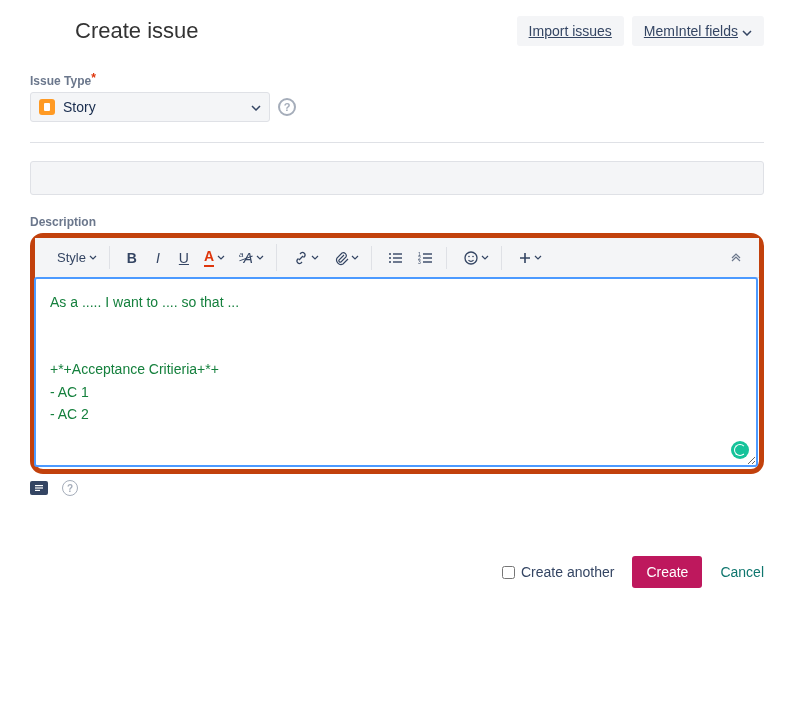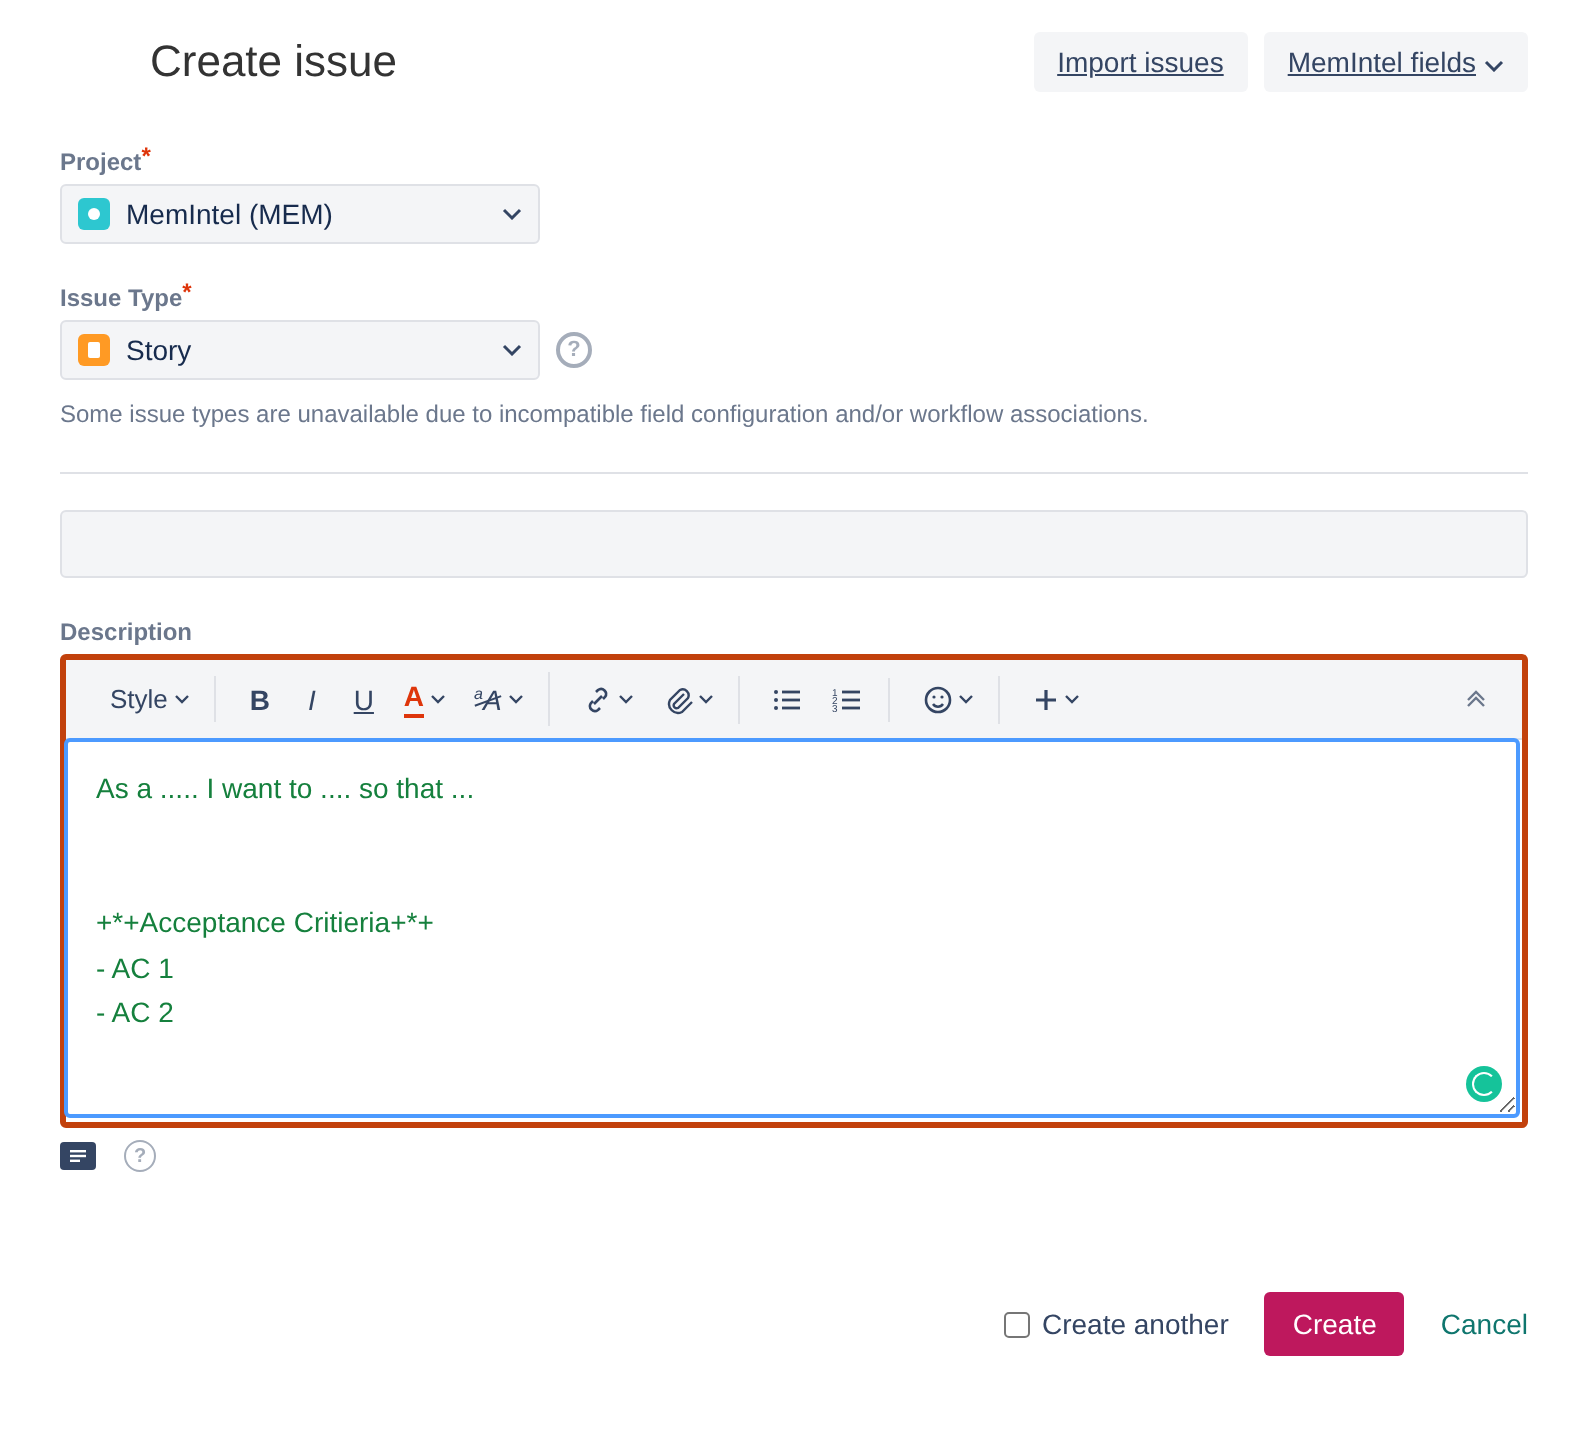--- a/index.html
+++ b/index.html
@@ -15,21 +15,21 @@
     .dropdown { background: #f4f5f7; border: 1px solid #dfe1e6; border-radius: 3px; padding: 6px 8px; display: flex; align-items: center; gap: 8px; width: 240px; cursor: pointer; position: relative; }
     .dropdown-icon { width: 16px; height: 16px; border-radius: 3px; display: inline-flex; align-items: center; justify-content: center; font-size: 10px; color: #fff; flex-shrink: 0; }
     .project-icon { background: #2dc7d0; }
     .story-icon { background: #ff9a24; }
     .dropdown-text { flex: 1; font-size: 14px; color: #172b4d; }
     .dropdown-chev { color: #344563; font-size: 10px; }
     .help-icon { color: #a5adba; width: 18px; height: 18px; border: 2px solid #a5adba; border-radius: 50%; display: inline-flex; align-items: center; justify-content: center; font-size: 11px; font-weight: bold; margin-left: 8px; }
     .hint { font-size: 12px; color: #6b778c; margin-top: 8px; line-height: 1.5; }
     .hr { border: none; border-top: 1px solid #dfe1e6; margin: 18px 0; }
     .text-input { width: 100%; background: #f4f5f7; border: 1px solid #dfe1e6; border-radius: 3px; padding: 8px 10px; font-size: 14px; height: 34px; }
-    .editor { border: 3px solid #c2410c; border-radius: 3px; }
+    .editor { border: 5px solid #c2410c; border-radius: 13px; }
     .editor-toolbar { background: #f4f5f7; border-bottom: 1px solid #dfe1e6; padding: 6px 10px; display: flex; align-items: center; gap: 4px; }
     .toolbar-group { display: flex; align-items: center; gap: 2px; padding: 0 6px; border-right: 1px solid #dfe1e6; }
     .toolbar-group:last-of-type { border-right: none; }
     .toolbar-btn { background: transparent; border: none; padding: 4px 6px; color: #344563; cursor: pointer; font-size: 14px; display: inline-flex; align-items: center; border-radius: 3px; min-width: 24px; justify-content: center; }
     .style-btn { font-size: 13px; }
     .toolbar-expand { margin-left: auto; color: #6b778c; font-size: 12px; cursor: pointer; padding: 4px 6px; }
     .editor-textarea { width: 100%; border: 2px solid #4c9aff; outline: none; padding: 12px 14px; font-size: 14px; font-family: inherit; line-height: 1.6; color: #15803d; resize: both; min-height: 190px; border-top: 2px solid #4c9aff; margin: -1px; border-radius: 3px; }
     .editor-footer { display: flex; align-items: center; gap: 6px; margin-top: 6px; }
     .mode-btn { width: 18px; height: 14px; background: #344563; border-radius: 2px; display: inline-flex; align-items: center; justify-content: center; color: #fff; font-size: 10px; cursor: pointer; }
     .form-footer { display: flex; justify-content: flex-end; align-items: center; gap: 18px; margin-top: 60px; }
@@ -58,58 +58,39 @@
         <span>MemIntel fields</span>
         <span class="chev-down">
           <svg width="10" height="6" viewBox="0 0 10 6">
               <path d="M1 1l4 4 4-4" stroke="#344563" stroke-width="1.5" fill="none"></path>
             </svg>
         </span>
       </button>
     </div>
   </div>
 
-  <div class="field-group">
-    <label class="field-label"><span>Project</span><span class="required">*</span></label>
-    <div style="display:flex;align-items:center;">
-      <div class="dropdown">
-        <span class="dropdown-icon project-icon">
-          <svg width="10" height="10" viewBox="0 0 10 10">
-              <circle cx="5" cy="5" r="3" fill="#fff"></circle>
-            </svg>
-        </span>
-        <span class="dropdown-text">MemIntel (MEM)</span>
-        <span class="dropdown-chev">
-          <svg width="10" height="6" viewBox="0 0 10 6">
-              <path d="M1 1l4 4 4-4" stroke="#344563" stroke-width="1.5" fill="none"></path>
-            </svg>
-        </span>
-      </div>
-    </div>
-  </div>
 
   <div class="field-group">
     <label class="field-label"><span>Issue Type</span><span class="required">*</span></label>
     <div style="display:flex;align-items:center;">
       <div class="dropdown">
         <span class="dropdown-icon story-icon">
           <svg width="10" height="10" viewBox="0 0 10 10">
               <rect x="2" y="1" width="6" height="8" rx="1" fill="#fff"></rect>
             </svg>
         </span>
         <span class="dropdown-text">Story</span>
         <span class="dropdown-chev">
           <svg width="10" height="6" viewBox="0 0 10 6">
               <path d="M1 1l4 4 4-4" stroke="#344563" stroke-width="1.5" fill="none"></path>
             </svg>
         </span>
       </div>
       <span class="help-icon">?</span>
     </div>
-    <p class="hint">Some issue types are unavailable due to incompatible field configuration and/or workflow associations.</p>
   </div>
 
   <hr class="hr">
 
   <div class="field-group">
     <input type="text" class="text-input" value="" style="">
   </div>
 
   <div class="field-group">
     <label class="field-label">Description</label>

